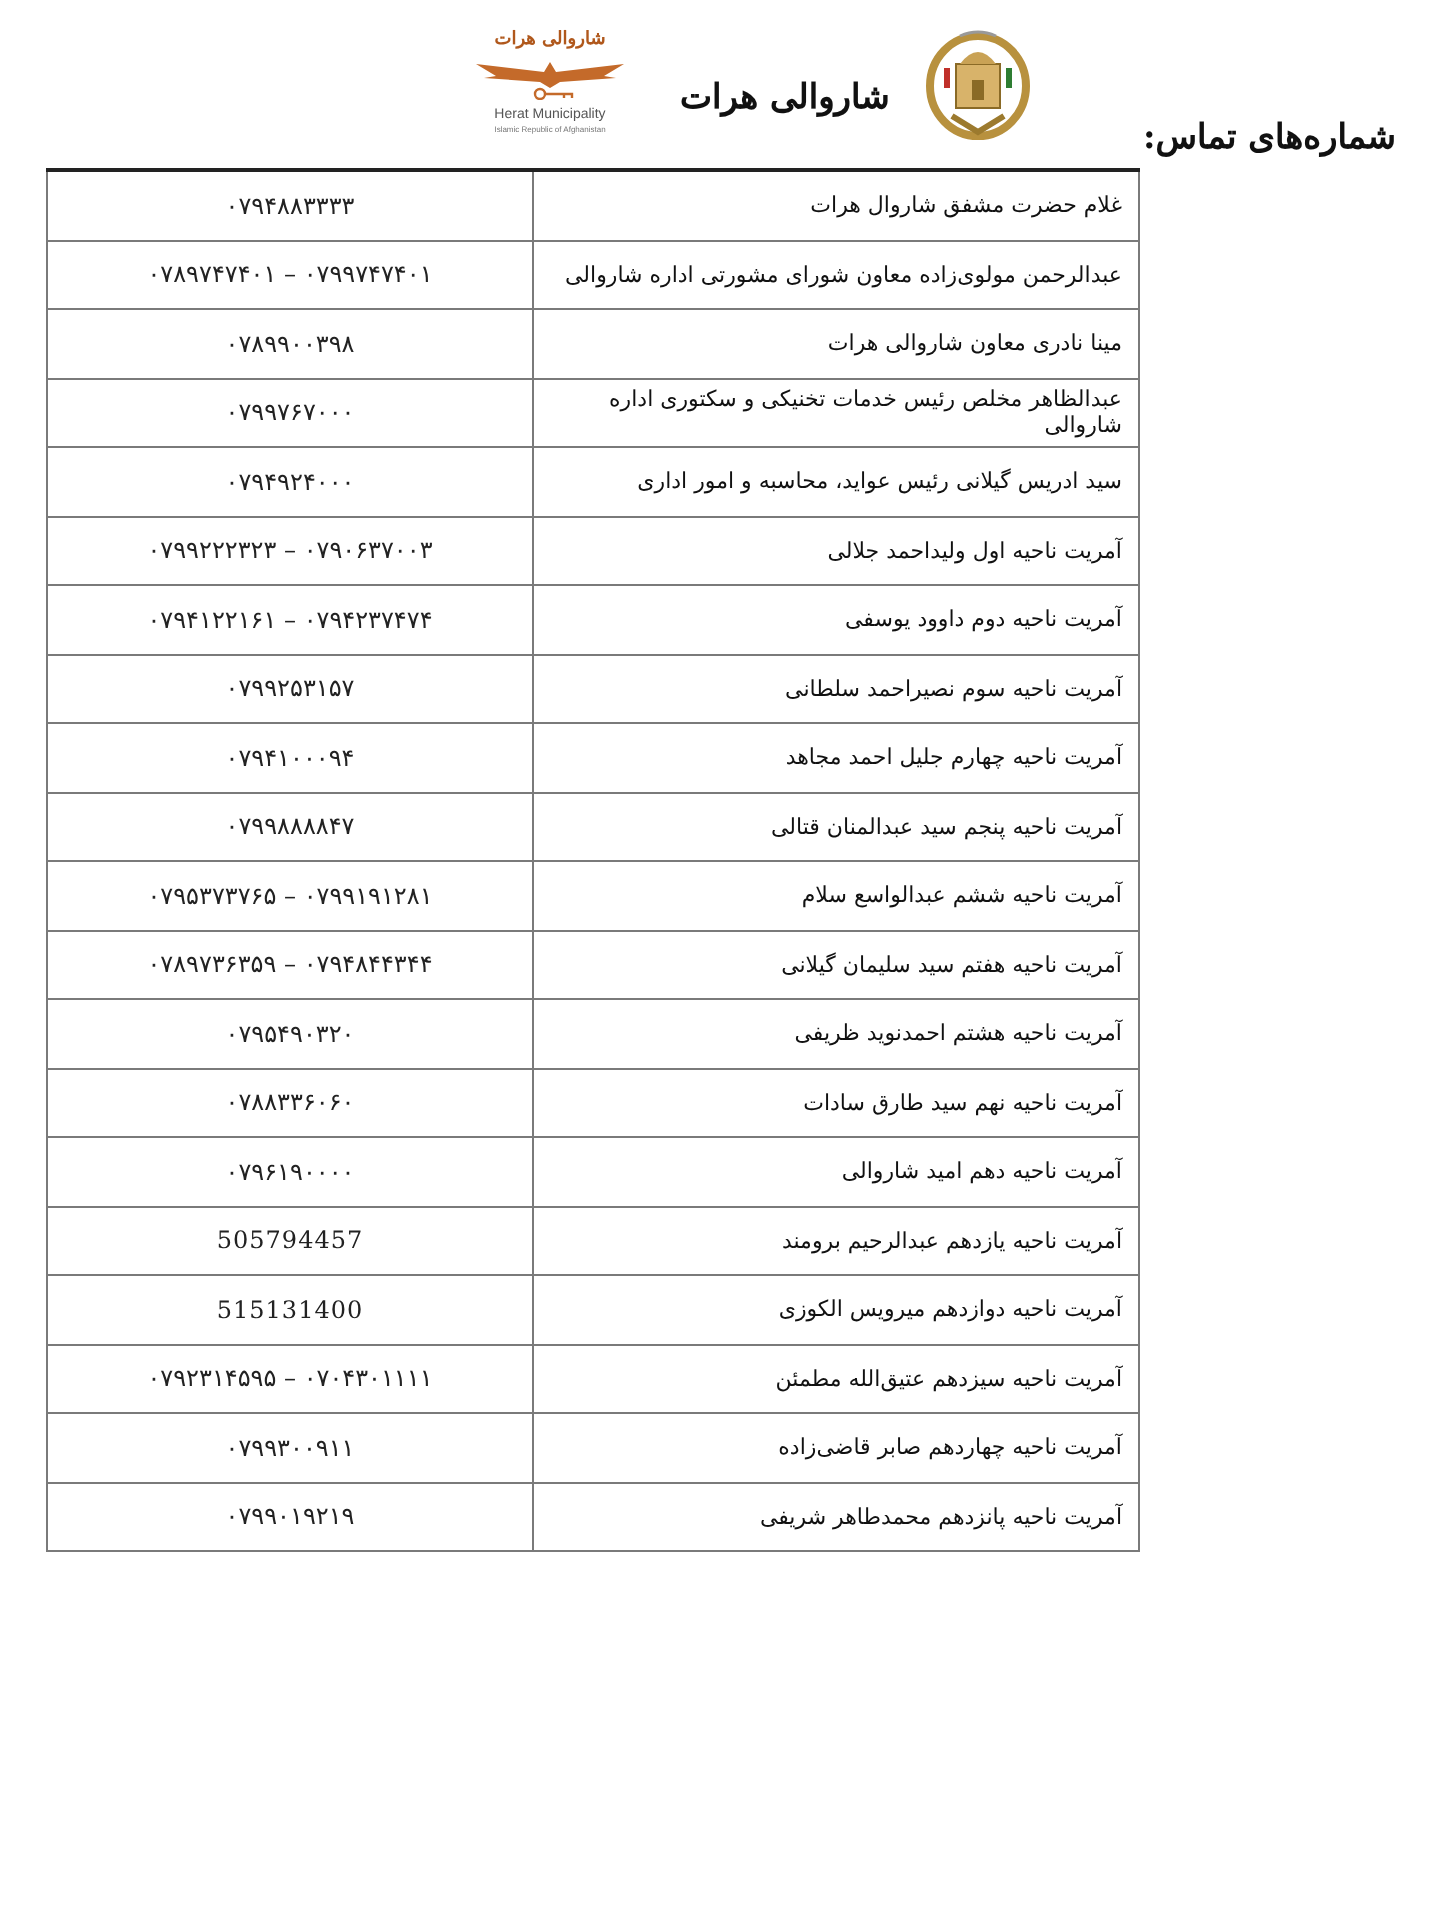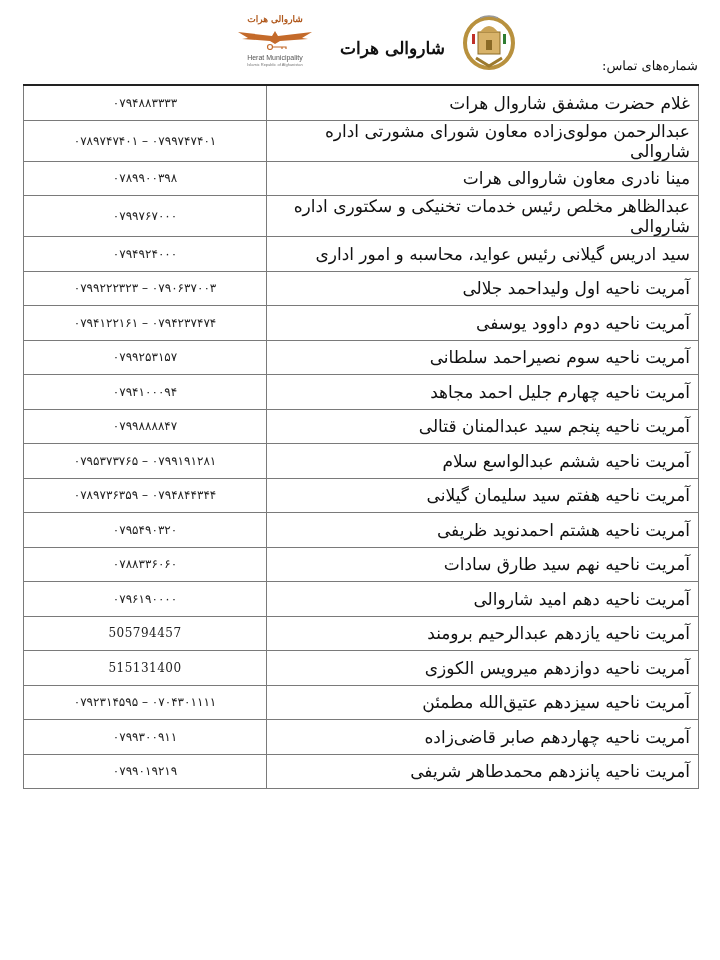--- a/index.html
+++ b/index.html
@@ -15,27 +15,27 @@
   .muni-logo .logo-en { position: absolute; left: 0; top: 40px; width: 86px; text-align: center;
          font-family: "Liberation Sans", sans-serif; font-size: 7px; color: #555; line-height: 8px; }
   .muni-logo .logo-en-sub { position: absolute; left: 0; top: 48px; width: 86px; text-align: center;
          font-family: "Liberation Sans", sans-serif; font-size: 4px; color: #777; }
 
   .header-title { position: absolute; left: 340px; top: 38px; font-size: 17px; font-weight: bold;
          direction: rtl; white-space: nowrap; }
 
   .emblem { position: absolute; left: 462px; top: 12px; width: 54px; height: 58px; }
 
-  .contacts-heading { position: absolute; right: 22px; top: 58px; font-size: 13px; font-weight: normal;
+  .contacts-heading { position: absolute; right: 22px; top: 58px; font-size: 17px; font-weight: bold;
          direction: rtl; white-space: nowrap; }
 
-  .contact-table { position: absolute; left: 23px; top: 84px; width: 676px;
+  .contact-table { position: absolute; left: 23px; top: 84px; width: 547px;
          border-collapse: collapse; table-layout: fixed; }
   .contact-table td { border: 1.5px solid #7a7a7a; height: 33.5px; padding: 0; vertical-align: middle;
-         font-size: 17px; }
+         font-size: 11px; }
   .contact-table tr:first-child td { border-top: 2px solid #222; }
   .contact-table td.phone { width: 242px; text-align: center; direction: rtl; letter-spacing: 0.5px;
          color: #222; font-size: 12px; }
   .contact-table td.name { text-align: right; direction: rtl; padding-right: 8px; }
 </style>
 </head>
 <body>
 
 <div class="header">
   <div class="muni-logo">

